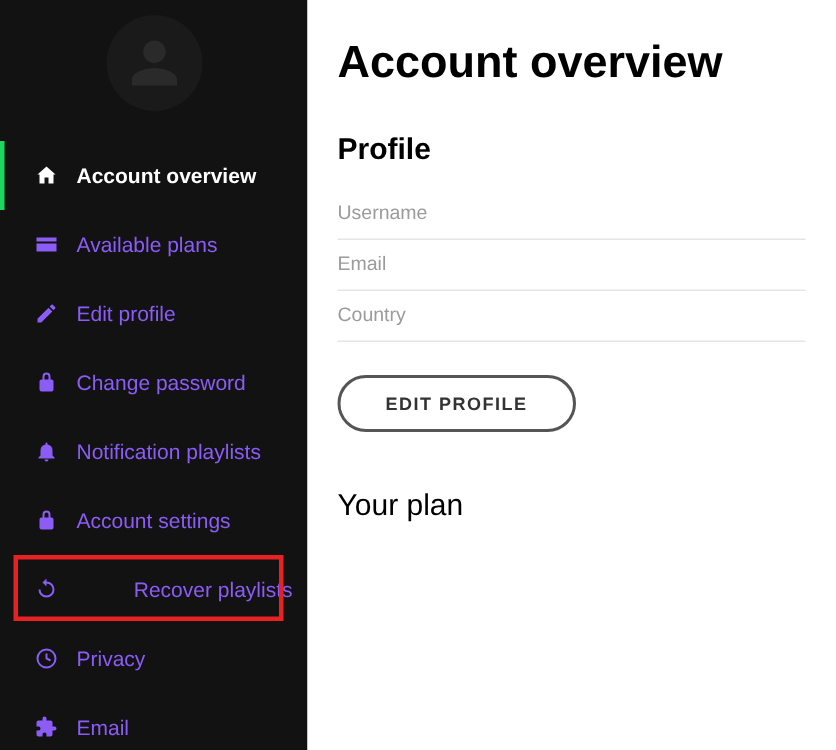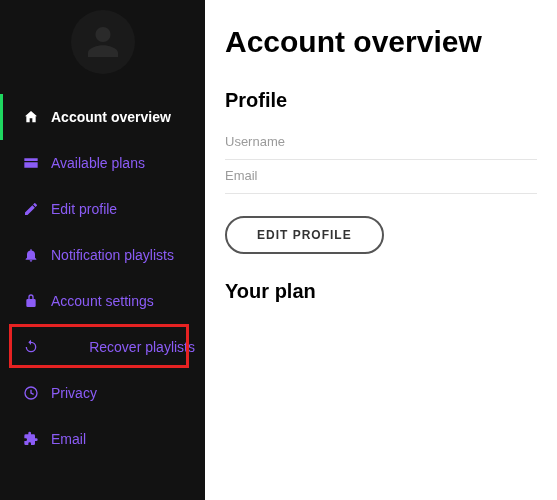--- a/index.html
+++ b/index.html
@@ -13,21 +13,21 @@
   .nav-item.active { color: #fff; font-weight: 600; border-left-color: #1ed760; }
   .nav-icon { width: 28px; display: flex; align-items: center; justify-content: flex-start; }
   .nav-icon svg { width: 16px; height: 16px; fill: currentColor; }
   .nav-label { flex: 1; }
   .highlight-box { position: absolute; border: 3px solid #e62222; pointer-events: none; }
   .main { flex: 1; padding: 20px 20px 0 20px; background: #fff; color: #000; }
   .page-title { font-size: 30px; font-weight: 800; margin-bottom: 30px; margin-top: 5px; }
   .section-title { font-size: 20px; font-weight: 800; margin-bottom: 14px; }
   .field { border-bottom: 1px solid #e5e5e5; padding: 8px 0 10px 0; font-size: 13px; color: #9b9b9b; }
   .btn-outline { margin-top: 22px; display: inline-block; border: 2px solid #555; border-radius: 999px; padding: 10px 30px; font-size: 12px; font-weight: 700; letter-spacing: 1px; color: #333; cursor: pointer; }
-  .plan-title { font-size: 20px; font-weight: 700; margin-top: 26px; }
+  .plan-title { font-size: 20px; font-weight: 400; margin-top: 38px; }
 </style>
 </head>
 <body>
 
 <div class="sidebar">
   <div class="avatar-wrap">
     <div class="avatar">
       <svg viewBox="0 0 24 24" width="40" height="40">
           <path d="M12 12c2.5 0 4.5-2 4.5-4.5S14.5 3 12 3 7.5 5 7.5 7.5 9.5 12 12 12zm0 2c-3 0-9 1.5-9 4.5V21h18v-2.5c0-3-6-4.5-9-4.5z"></path>
         </svg>
@@ -50,20 +50,28 @@
         </span>
       <span class="nav-label">Available plans</span>
     </div>
     <div class="nav-item">
       <span class="nav-icon">
           <svg viewBox="0 0 24 24">
             <path d="M3 17.25V21h3.75L17.81 9.94l-3.75-3.75L3 17.25zM20.71 7.04a1 1 0 0 0 0-1.41l-2.34-2.34a1 1 0 0 0-1.41 0l-1.83 1.83 3.75 3.75 1.83-1.83z"></path>
           </svg>
         </span>
       <span class="nav-label">Edit profile</span>
+    </div>
+    <div class="nav-item">
+      <span class="nav-icon">
+          <svg viewBox="0 0 24 24">
+            <path d="M12 2a4 4 0 0 1 4 4v3h1a2 2 0 0 1 2 2v8a2 2 0 0 1-2 2H7a2 2 0 0 1-2-2v-8a2 2 0 0 1 2-2h1V6a4 4 0 0 1 4-4zm-2 7h4V6a2 2 0 1 0-4 0v3z"></path>
+          </svg>
+        </span>
+      <span class="nav-label">Change password</span>
     </div>
     <div class="nav-item">
       <span class="nav-icon">
           <svg viewBox="0 0 24 24">
             <path d="M12 22a2 2 0 0 0 2-2h-4a2 2 0 0 0 2 2zm6-6V11a6 6 0 0 0-5-5.91V4a1 1 0 1 0-2 0v1.09A6 6 0 0 0 6 11v5l-2 2v1h16v-1l-2-2z"></path>
           </svg>
         </span>
       <span class="nav-label">Notification playlists</span>
     </div>
     <div class="nav-item">
@@ -100,15 +108,16 @@
       <span class="nav-label">Email</span>
     </div>
   </div>
 </div>
 
 <div class="main">
   <h1 class="page-title">Account overview</h1>
   <h2 class="section-title">Profile</h2>
   <div class="field">Username</div>
   <div class="field">Email</div>
+  <div class="field">Country</div>
   <div class="btn-outline">EDIT PROFILE</div>
   <h2 class="plan-title">Your plan</h2>
 </div>
 
 </body></html>

